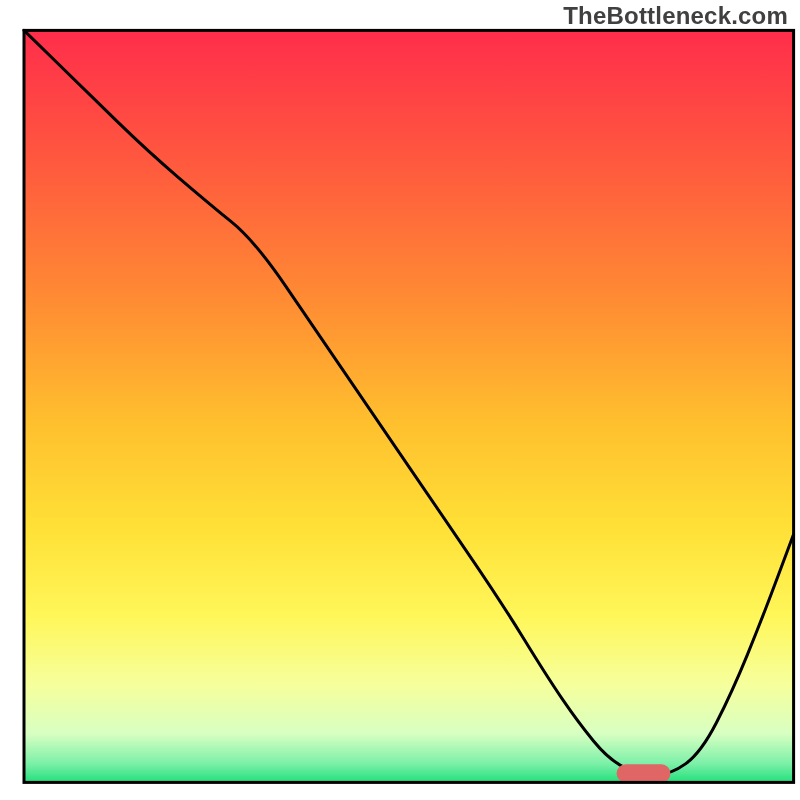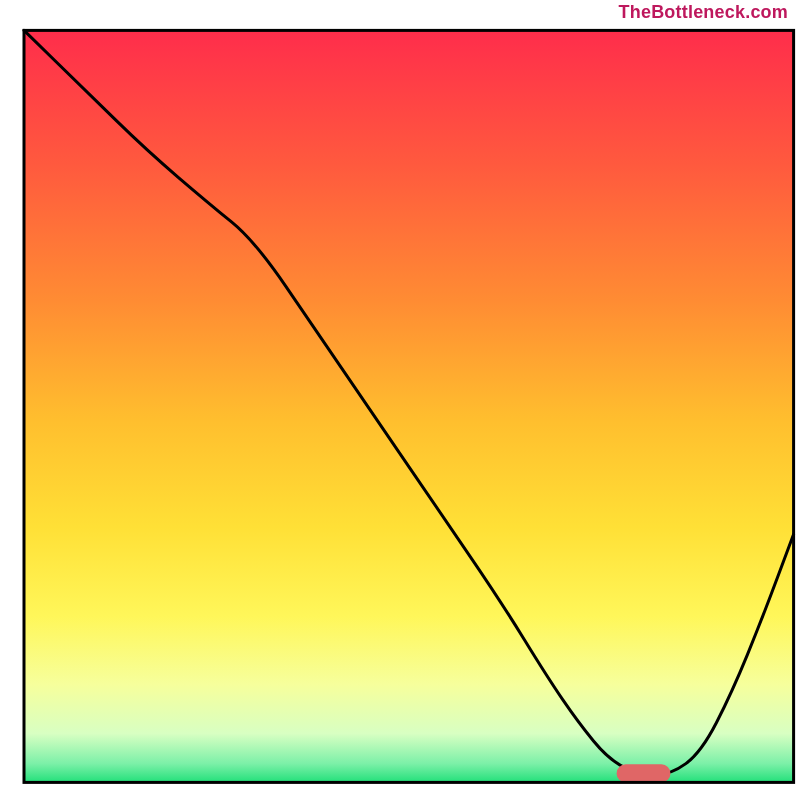--- a/index.html
+++ b/index.html
@@ -12,23 +12,23 @@
   }
   .chart-container {
     position: relative;
     width: 800px;
     height: 800px;
   }
   .watermark {
     position: absolute;
     top: 2px;
     right: 12px;
-    font-size: 18px;
+    font-size: 24px;
     font-weight: 600;
-    color: #be185d;
+    color: #404040;
     letter-spacing: 0.2px;
     z-index: 10;
   }
   svg {
     display: block;
   }
 </style>
 </head>
 <body>
 

